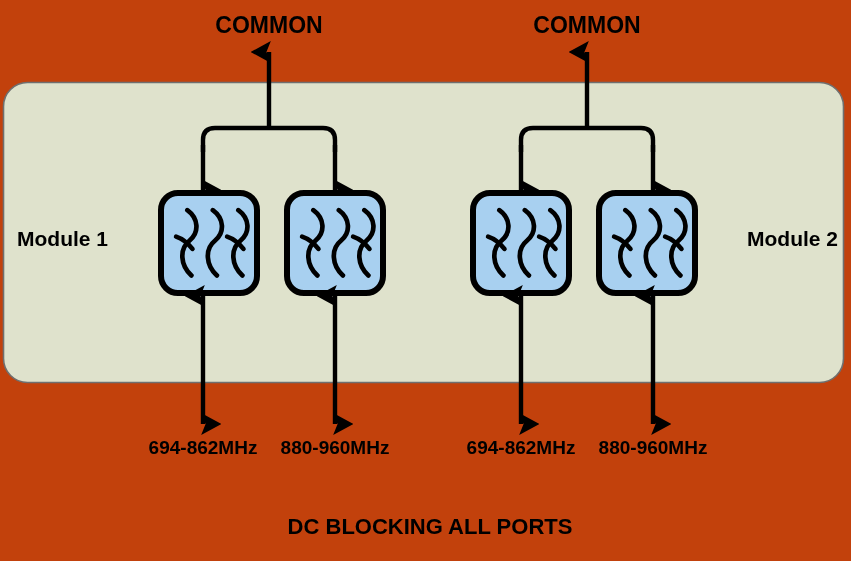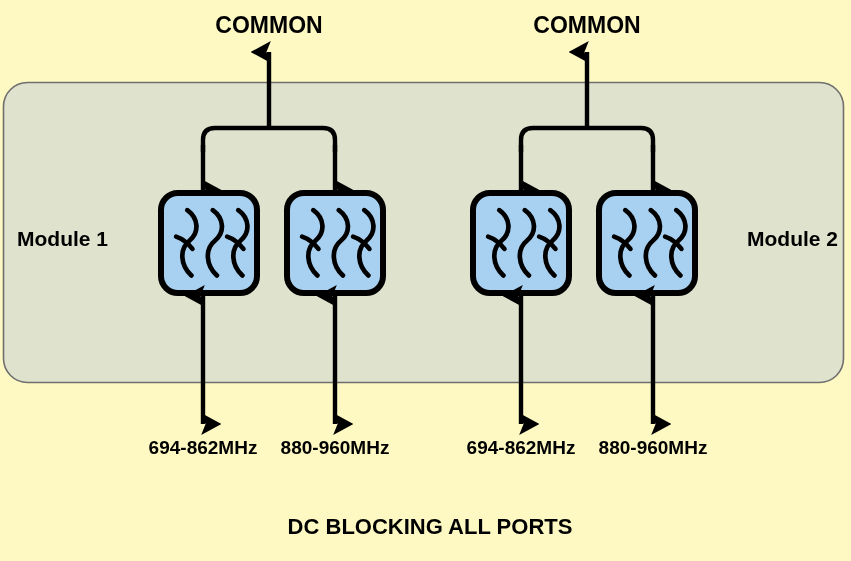--- a/index.html
+++ b/index.html
@@ -8,21 +8,21 @@
     padding: 0;
     background: #ffffff;
   }
   body {
     font-family: "Liberation Sans", sans-serif;
   }
   #diagram-root {
     position: relative;
     width: 851px;
     height: 561px;
-    background: #fef9c3;
+    background: #c2410c;
     overflow: hidden;
   }
   #diagram-svg {
     position: absolute;
     left: 0;
     top: 0;
     width: 851px;
     height: 561px;
     display: block;
   }

